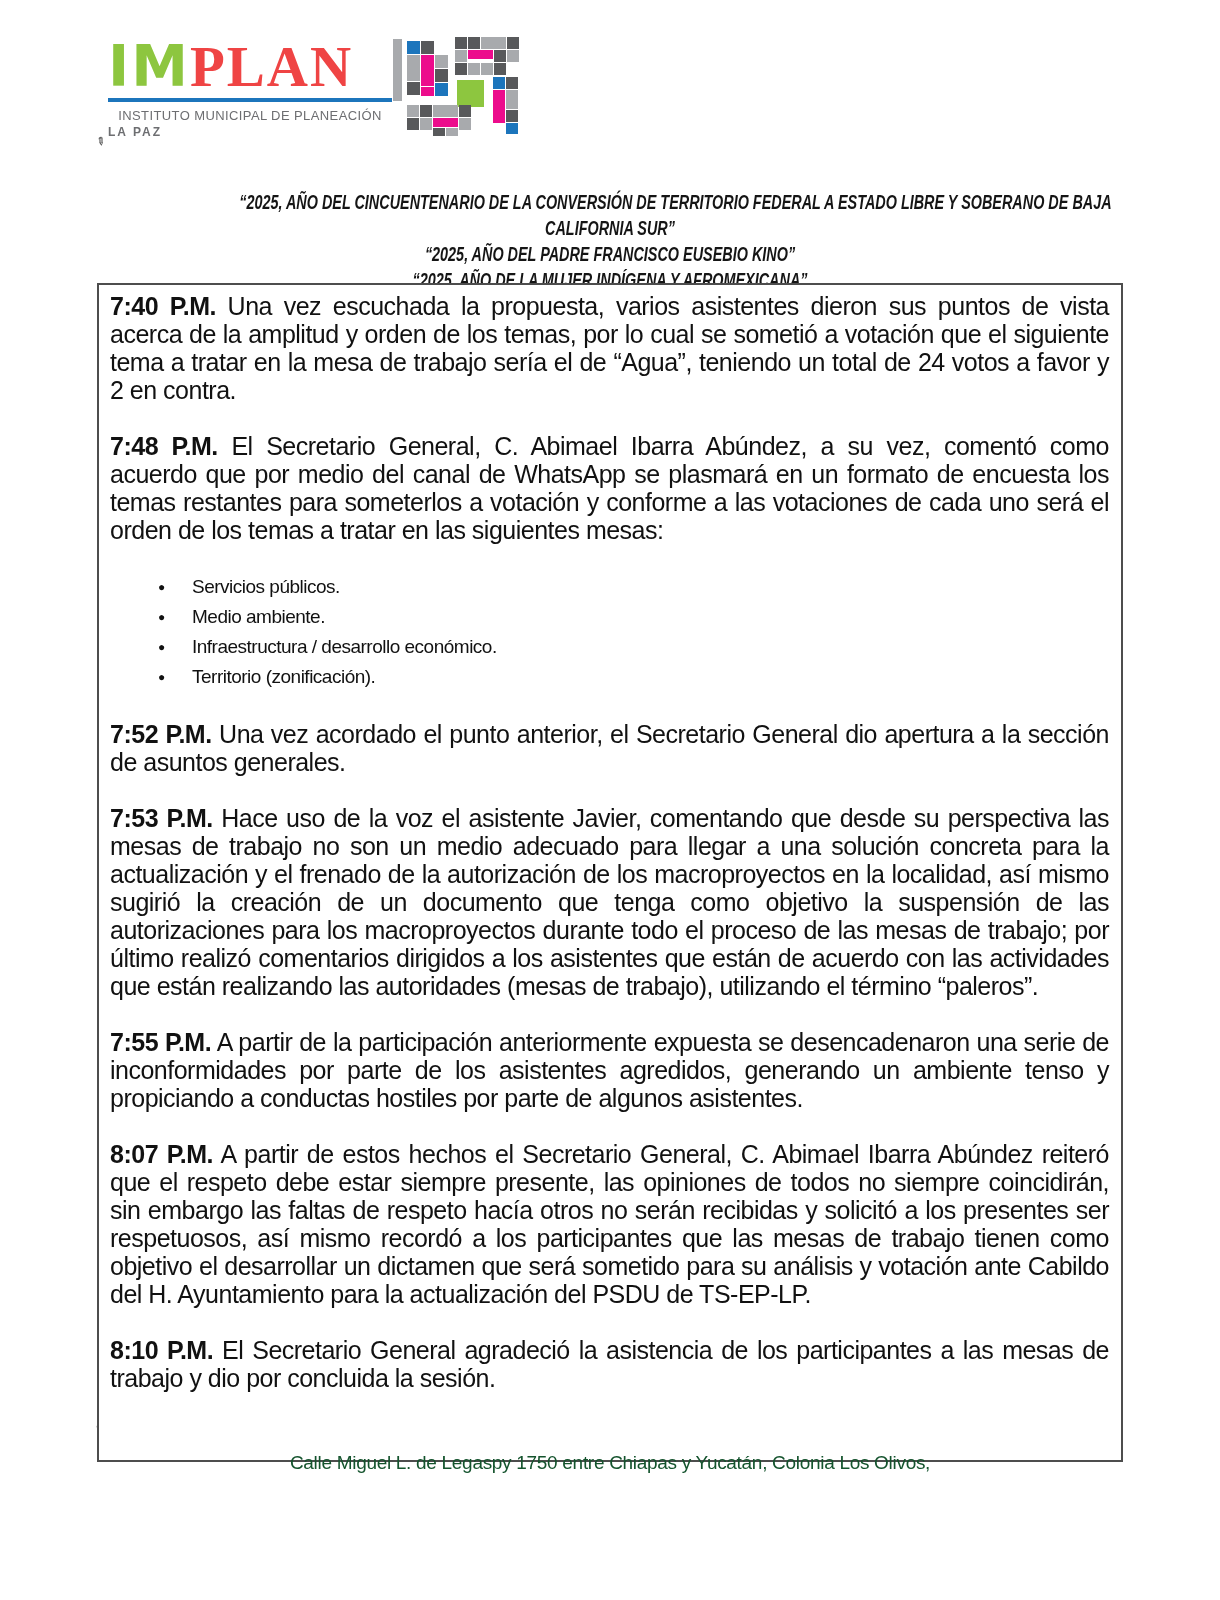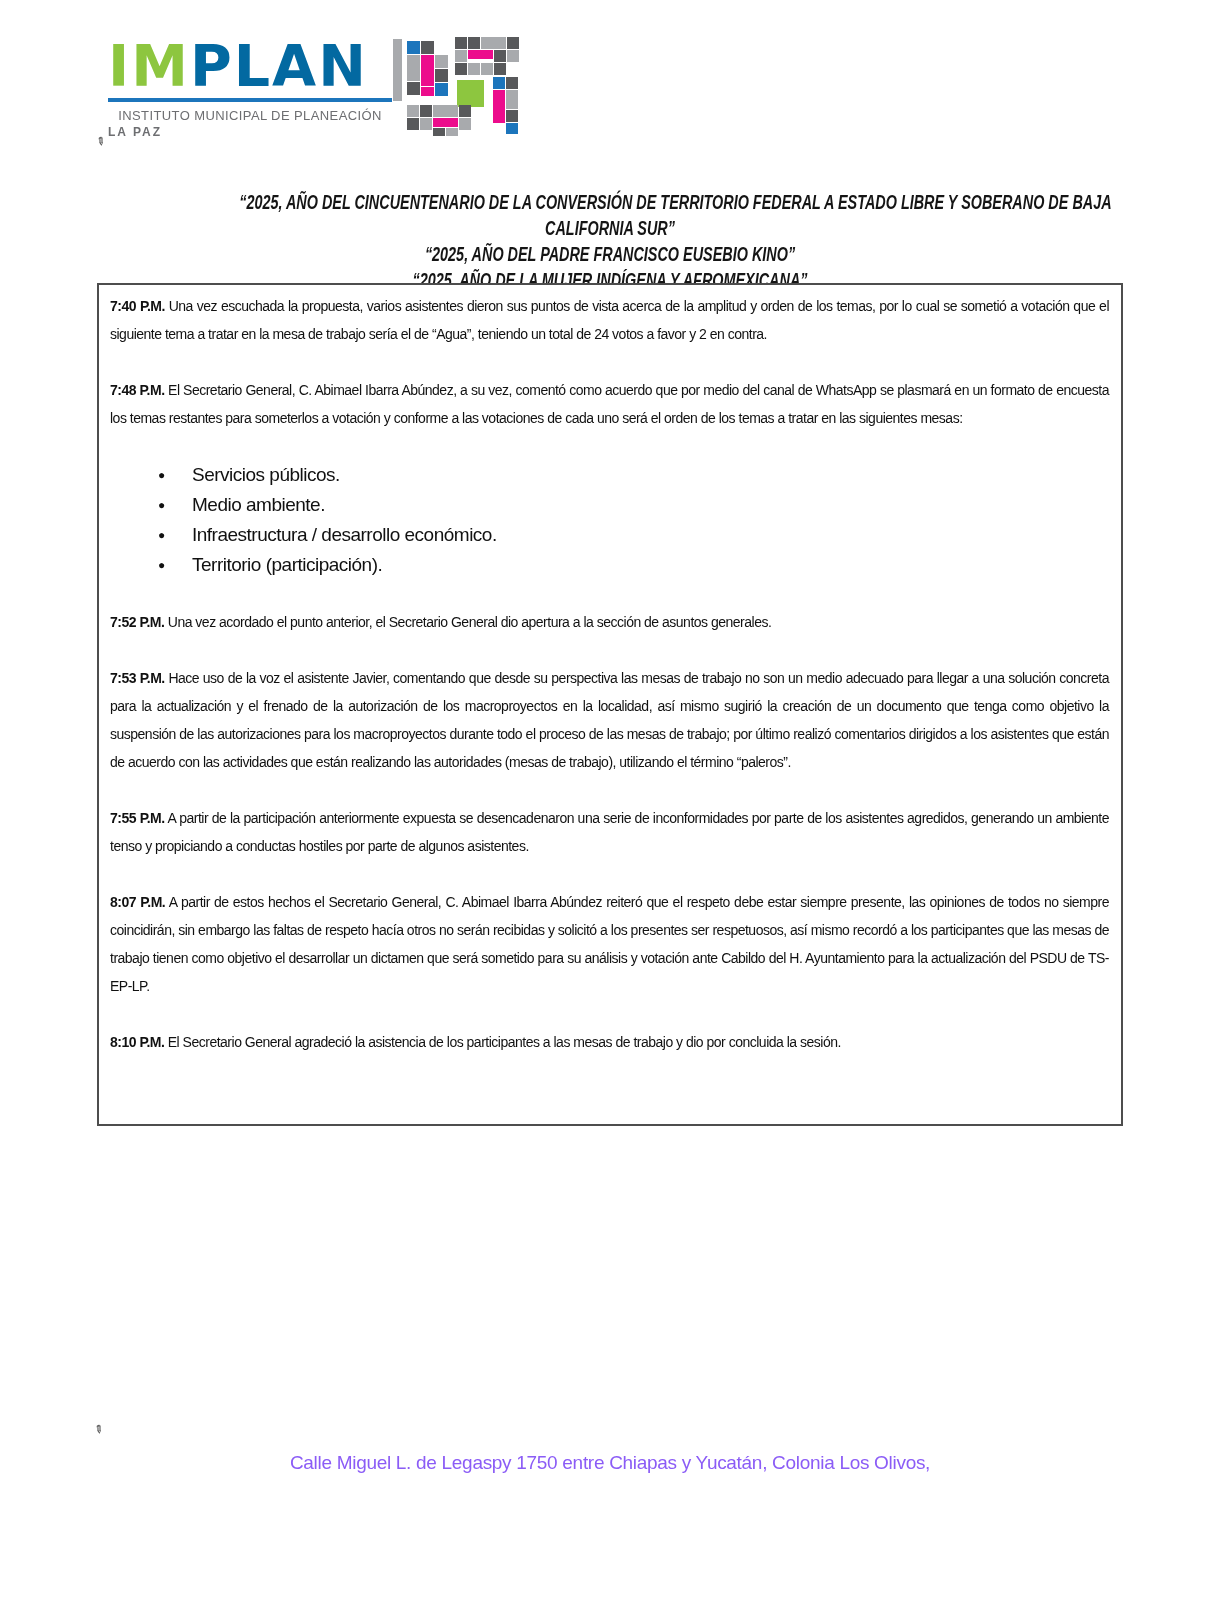--- a/index.html
+++ b/index.html
@@ -51,48 +51,48 @@
   }
 
   
   .minutes-box {
     position:absolute; left:97px; top:283px; width:1026px;
     border:2px solid #4d4d4d; background:#fff;
     padding:7px 12px 40px 11px;
   }
   .entry {
     margin:0 0 28px 0;
-    font-size:14px; line-height:28px; letter-spacing:-0.5px;
+    font-size:25px; line-height:28px; letter-spacing:-0.5px;
     text-align:justify; color:#111;
   }
   .entry .time { font-weight:bold; }
   ul.topics { margin:0 0 28px 0; padding:0 0 0 48px; list-style:none; }
   ul.topics li {
     font-size:19px; line-height:29px; letter-spacing:-0.5px; color:#111;
   }
   ul.topics li::before {
     content:"●"; font-size:12px; display:inline-block;
     width:34px; vertical-align:2px;
   }
 
   
   .footer {
     position:absolute; left:0; top:1447px; width:1220px;
-    text-align:center; color:#8b5cf6;
+    text-align:center; color:#14532d;
     font-size:19px; line-height:31px; letter-spacing:-0.3px;
   }
 </style>
 </head>
 <body>
 
 <div class="page">
 
   <div class="logo">
     <div class="wordmark">
-      <span class="wm-green" style="color: rgb(141, 198, 63); margin-top: 40px;">IM</span><span class="wm-gray" style="color: #0369a1;">PLAN</span>
+      <span class="wm-green" style="color: rgb(141, 198, 63); margin-top: 40px;">IM</span><span class="wm-gray" style="color: #ef4444; font-family: Liberation Serif, serif;">PLAN</span>
     </div>
     <div class="logo-rule" style="background: rgb(28, 117, 188);"></div>
     <div class="logo-sub" style="color: rgb(109, 110, 113);">INSTITUTO MUNICIPAL DE PLANEACIÓN</div>
     <div class="logo-city" style="color: rgb(109, 110, 113);">LA PAZ</div>
   </div>
 
   <div class="mosaic" id="mosaic">
       <div style="left: 0px; top: 6px; width: 9px; height: 62px; background: rgb(168, 170, 173);"></div>
       <div style="left: 14px; top: 8px; width: 13px; height: 13px; background: rgb(28, 117, 188);"></div>
       <div style="left: 28px; top: 8px; width: 13px; height: 13px; background: rgb(88, 89, 91);"></div>
@@ -144,21 +144,21 @@
     <div class="qline">“2025, AÑO DE LA MUJER INDÍGENA Y AFROMEXICANA”</div>
   </div>
 
   <div class="minutes-box" id="minutes-box">
       <p class="entry"><span class="time">7:40 P.M.</span><span> Una vez escuchada la propuesta, varios asistentes dieron sus puntos de vista acerca de la amplitud y orden de los temas, por lo cual se sometió a votación que el siguiente tema a tratar en la mesa de trabajo sería el de “Agua”, teniendo un total de 24 votos a favor y 2 en contra.</span></p>
       <p class="entry"><span class="time">7:48 P.M.</span><span> El Secretario General, C. Abimael Ibarra Abúndez, a su vez, comentó como acuerdo que por medio del canal de WhatsApp se plasmará en un formato de encuesta los temas restantes para someterlos a votación y conforme a las votaciones de cada uno será el orden de los temas a tratar en las siguientes mesas:</span></p>
       <ul class="topics">
         <li>Servicios públicos.</li>
         <li>Medio ambiente.</li>
         <li>Infraestructura / desarrollo económico.</li>
-        <li>Territorio (participación).</li>
+        <li>Territorio (zonificación).</li>
       </ul>
       <p class="entry"><span class="time">7:52 P.M.</span><span> Una vez acordado el punto anterior, el Secretario General dio apertura a la sección de asuntos generales.</span></p>
       <p class="entry"><span class="time">7:53 P.M.</span><span> Hace uso de la voz el asistente Javier, comentando que desde su perspectiva las mesas de trabajo no son un medio adecuado para llegar a una solución concreta para la actualización y el frenado de la autorización de los macroproyectos en la localidad, así mismo sugirió la creación de un documento que tenga como objetivo la suspensión de las autorizaciones para los macroproyectos durante todo el proceso de las mesas de trabajo; por último realizó comentarios dirigidos a los asistentes que están de acuerdo con las actividades que están realizando las autoridades (mesas de trabajo), utilizando el término “paleros”.</span></p>
       <p class="entry"><span class="time">7:55 P.M.</span><span> A partir de la participación anteriormente expuesta se desencadenaron una serie de inconformidades por parte de los asistentes agredidos, generando un ambiente tenso y propiciando a conductas hostiles por parte de algunos asistentes.</span></p>
       <p class="entry"><span class="time">8:07 P.M.</span><span> A partir de estos hechos el Secretario General, C. Abimael Ibarra Abúndez reiteró que el respeto debe estar siempre presente, las opiniones de todos no siempre coincidirán, sin embargo las faltas de respeto hacía otros no serán recibidas y solicitó a los presentes ser respetuosos, así mismo recordó a los participantes que las mesas de trabajo tienen como objetivo el desarrollar un dictamen que será sometido para su análisis y votación ante Cabildo del H. Ayuntamiento para la actualización del PSDU de TS-EP-LP.</span></p>
       <p class="entry"><span class="time">8:10 P.M.</span><span> El Secretario General agradeció la asistencia de los participantes a las mesas de trabajo y dio por concluida la sesión.</span></p>
     </div>
 
   <div class="footer">
     <div>Calle Miguel L. de Legaspy 1750 entre Chiapas y Yucatán, Colonia Los Olivos,</div>

